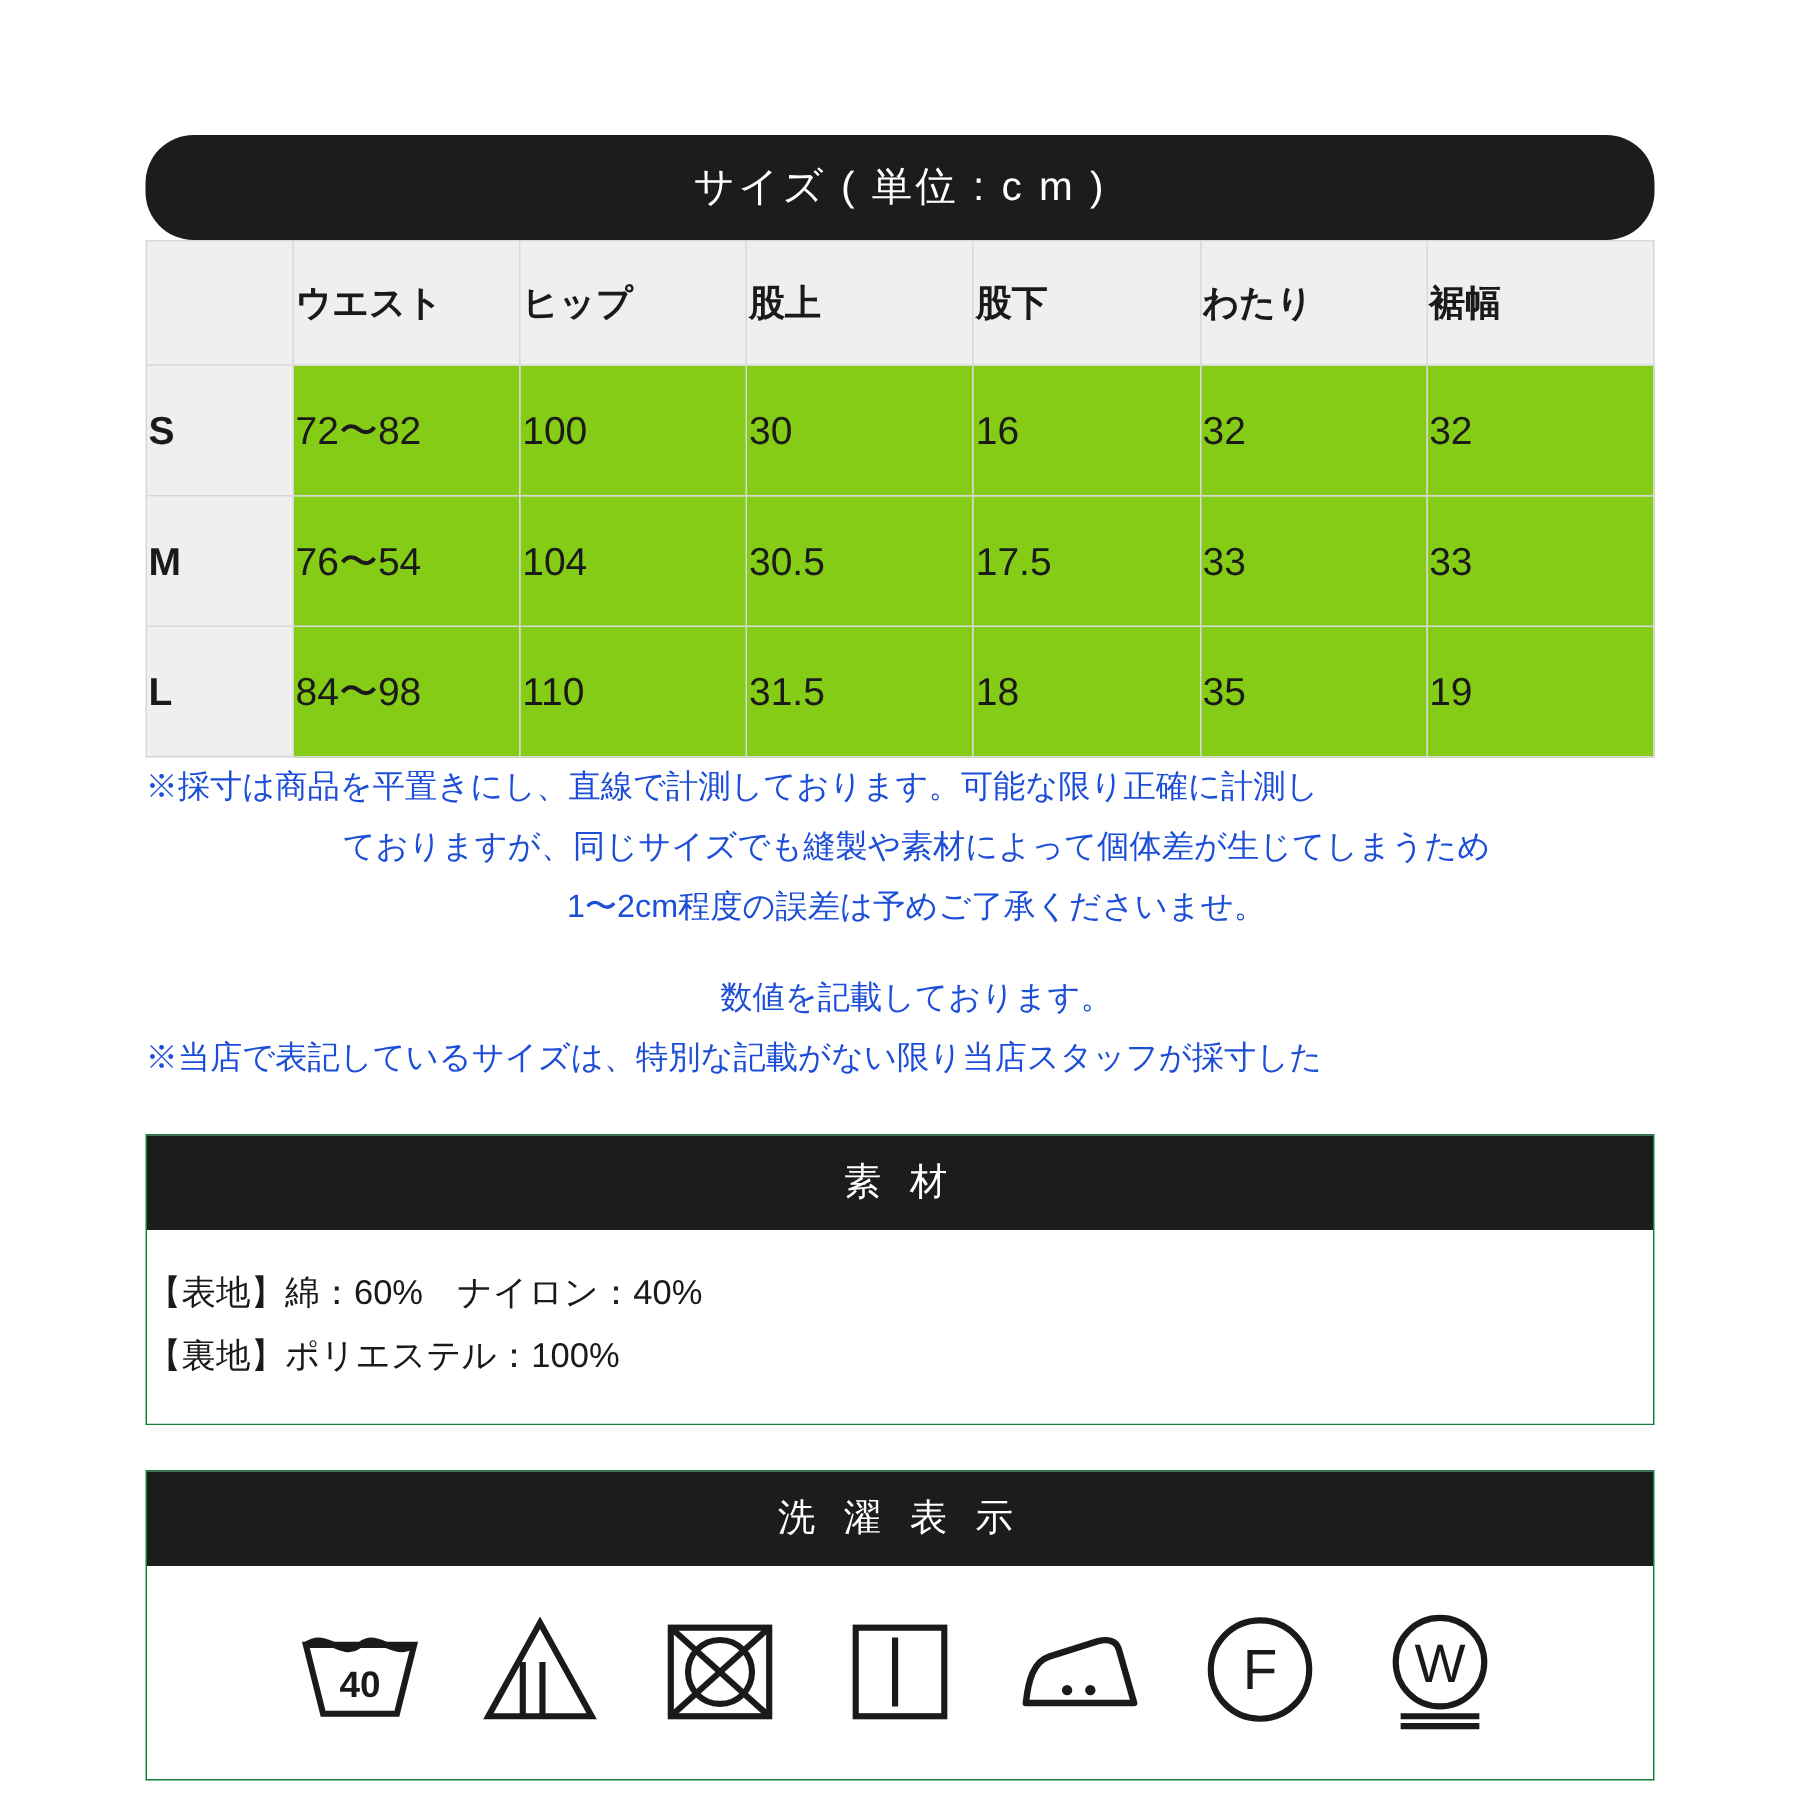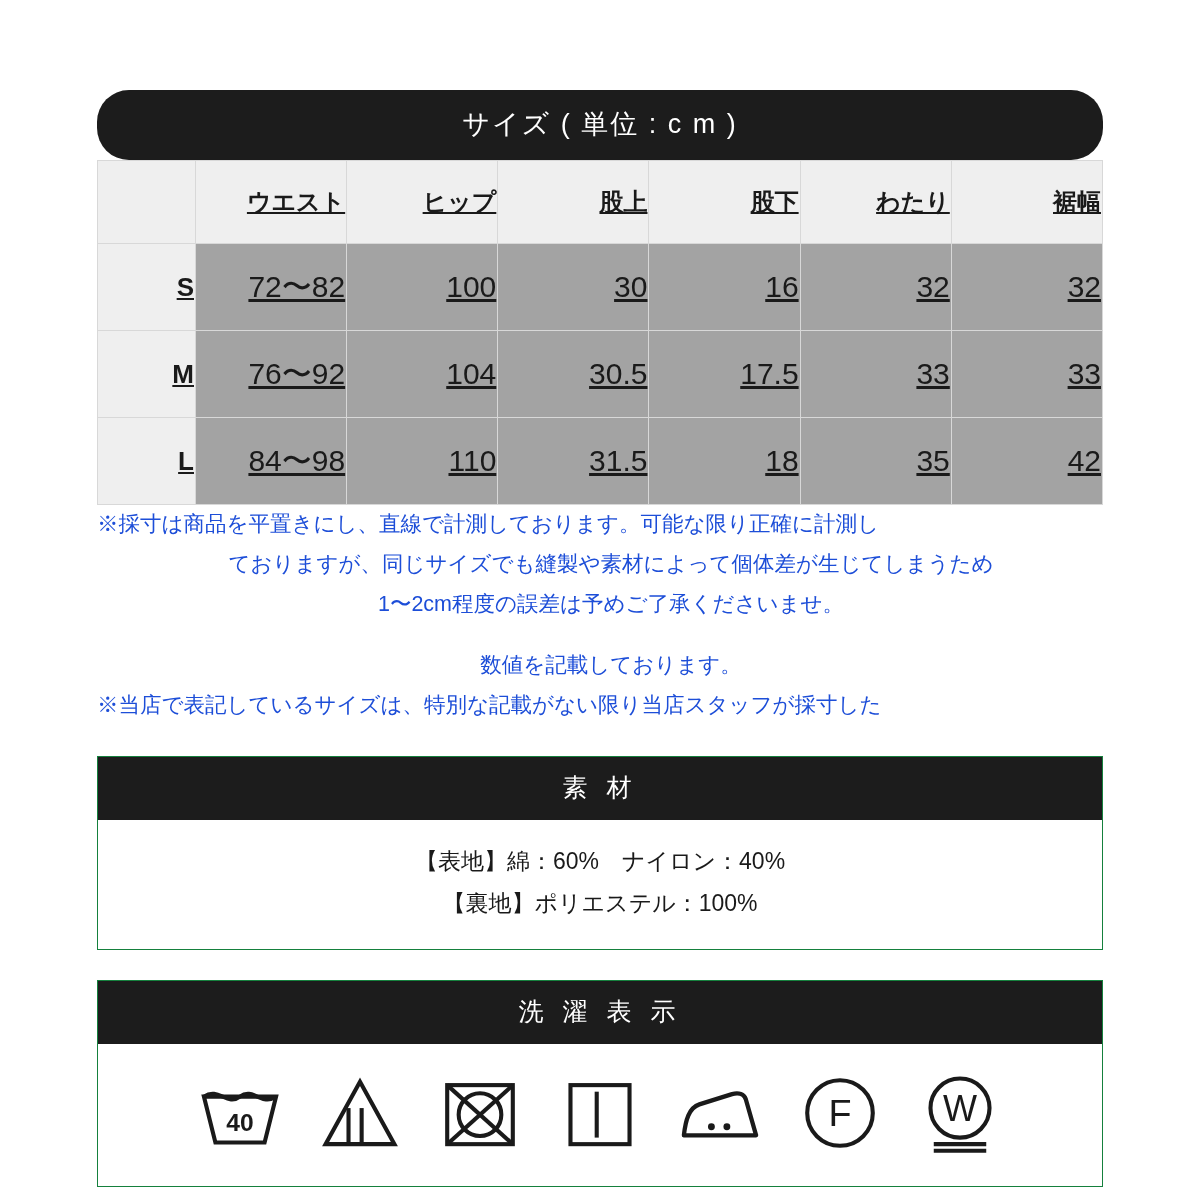--- a/index.html
+++ b/index.html
@@ -40,43 +40,42 @@
     border-radius: 32px;
   }
   table.size-table {
     width: 100%;
     border-collapse: collapse;
     table-layout: fixed;
   }
   table.size-table th,
   table.size-table td {
     border: 1px solid #d8d8d8;
-    text-align: right;
+    text-align: left;
     font-weight: bold;
     font-size: 25px;
     height: 84px;
     color: #1a1a1a;
-    text-decoration: underline;
   }
   table.size-table thead th {
     background: #efefef;
     font-size: 24px;
     height: 80px;
   }
   table.size-table thead th.corner {
     background: #efefef;
     border-left: 1px solid #d8d8d8;
   }
   table.size-table tbody th {
     background: #efefef;
     font-size: 26px;
   }
   table.size-table tbody td {
-    background: #a3a3a3;
-    font-size: 30px;
+    background: #84cc16;
+    font-size: 26px;
     font-weight: normal;
   }
   col.c-label { width: 98px; }
 
   
   .notes {
     font-size: 21.5px;
     line-height: 1.85;
     color: #1d4ed8;
   }
@@ -96,21 +95,20 @@
   .section-bar {
     background: #1c1c1c;
     color: #ffffff;
     text-align: center;
     font-size: 25px;
     letter-spacing: 6px;
     padding: 14px 0 16px;
   }
   .section-body {
     background: #ffffff;
-    text-align: center;
     padding: 20px 0 24px;
   }
   .section-body .line {
     font-size: 23px;
     line-height: 1.85;
     color: #1a1a1a;
   }
 
   
   .care-body {
@@ -164,35 +162,35 @@
             <th>S</th>
             <td>72〜82</td>
             <td>100</td>
             <td>30</td>
             <td>16</td>
             <td>32</td>
             <td>32</td>
           </tr>
           <tr>
             <th>M</th>
-            <td>76〜92</td>
+            <td>76〜54</td>
             <td>104</td>
             <td>30.5</td>
             <td>17.5</td>
             <td>33</td>
             <td>33</td>
           </tr>
           <tr>
             <th>L</th>
             <td>84〜98</td>
             <td>110</td>
             <td>31.5</td>
             <td>18</td>
             <td>35</td>
-            <td>42</td>
+            <td>19</td>
           </tr>
         </tbody>
       </table>
     </div>
 
     <div class="notes">
       <div class="note-block">
         <span class="ln">※採寸は商品を平置きにし、直線で計測しております。可能な限り正確に計測し</span>
         <span class="ln indent">ておりますが、同じサイズでも縫製や素材によって個体差が生じてしまうため</span>
         <span class="ln indent">1〜2cm程度の誤差は予めご了承くださいませ。</span>

